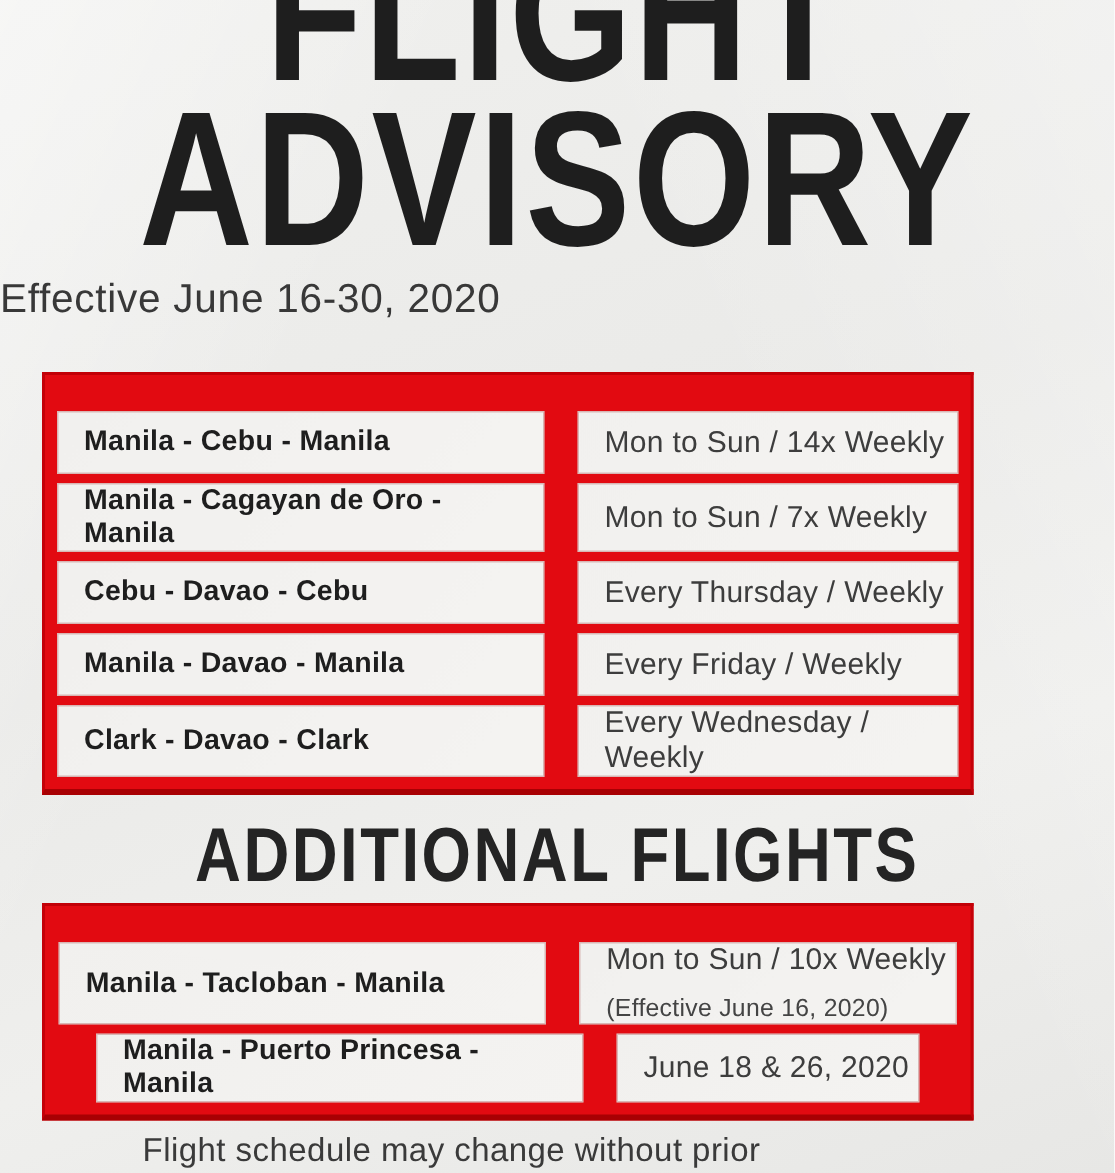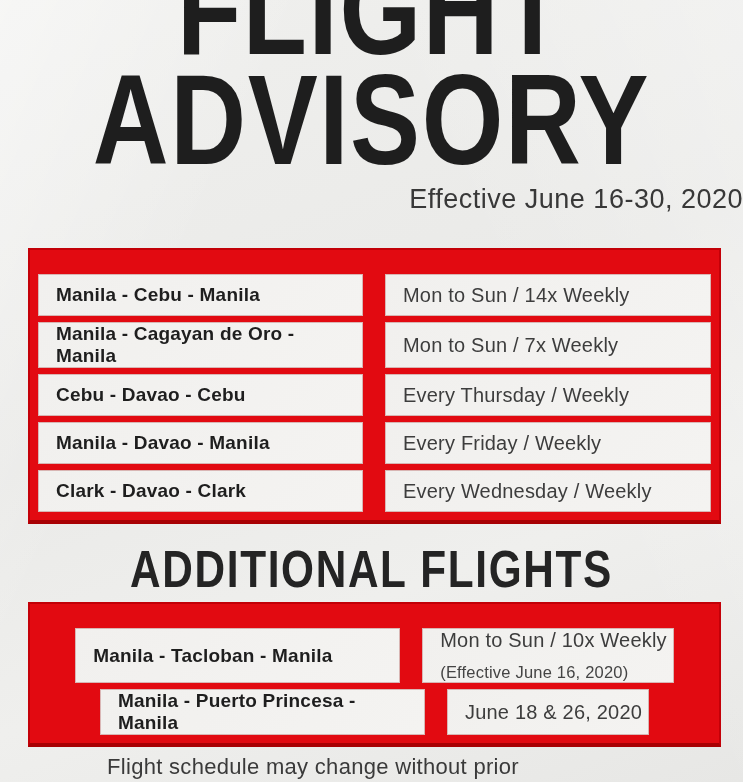--- a/index.html
+++ b/index.html
@@ -18,26 +18,26 @@
     text-align:center;
     font-size:128px;font-weight:800;line-height:1;
     letter-spacing:2px;color:#1e1e1e;
     transform:scaleX(0.82);transform-origin:50% 50%;
     white-space:nowrap;
   }
   .title-line1{top:-54px;}
   .title-line2{top:56px;}
   .subtitle{
     position:absolute;top:184px;left:0;width:743px;
-    text-align:right;
+    text-align:left;
     font-size:27px;font-weight:400;letter-spacing:0.5px;
     color:#383838;
   }
   .sched-table{
-    position:absolute;left:28px;width:693px;
+    position:absolute;left:28px;width:621px;
     box-sizing:border-box;
     background:#e20a11;
     border-top:2px solid #c20007;
     border-left:2px solid #c40008;
     border-right:2px solid #c40008;
     border-bottom:4px solid #a80003;
     padding:24px 8px 8px 8px;
     display:flex;flex-direction:column;gap:6px;
   }
   .table-main{top:248px;}
@@ -69,21 +69,21 @@
     position:absolute;top:544px;left:0;width:743px;
     text-align:center;
     font-size:51px;font-weight:800;line-height:1;
     letter-spacing:2px;color:#242424;
     transform:scaleX(0.83);transform-origin:50% 50%;
     white-space:nowrap;
   }
   .footer-note{
     position:absolute;top:754px;left:0;width:602px;
     text-align:center;
-    font-size:22px;font-weight:400;color:#3a3a3a;letter-spacing:0.3px;margin-left:12px;
+    font-size:22px;font-weight:400;color:#3a3a3a;letter-spacing:0.3px;
   }
 </style>
 </head>
 <body>
 
 <div class="canvas">
 
   <div class="title-line title-line1">FLIGHT</div>
   <div class="title-line title-line2">ADVISORY</div>
 

